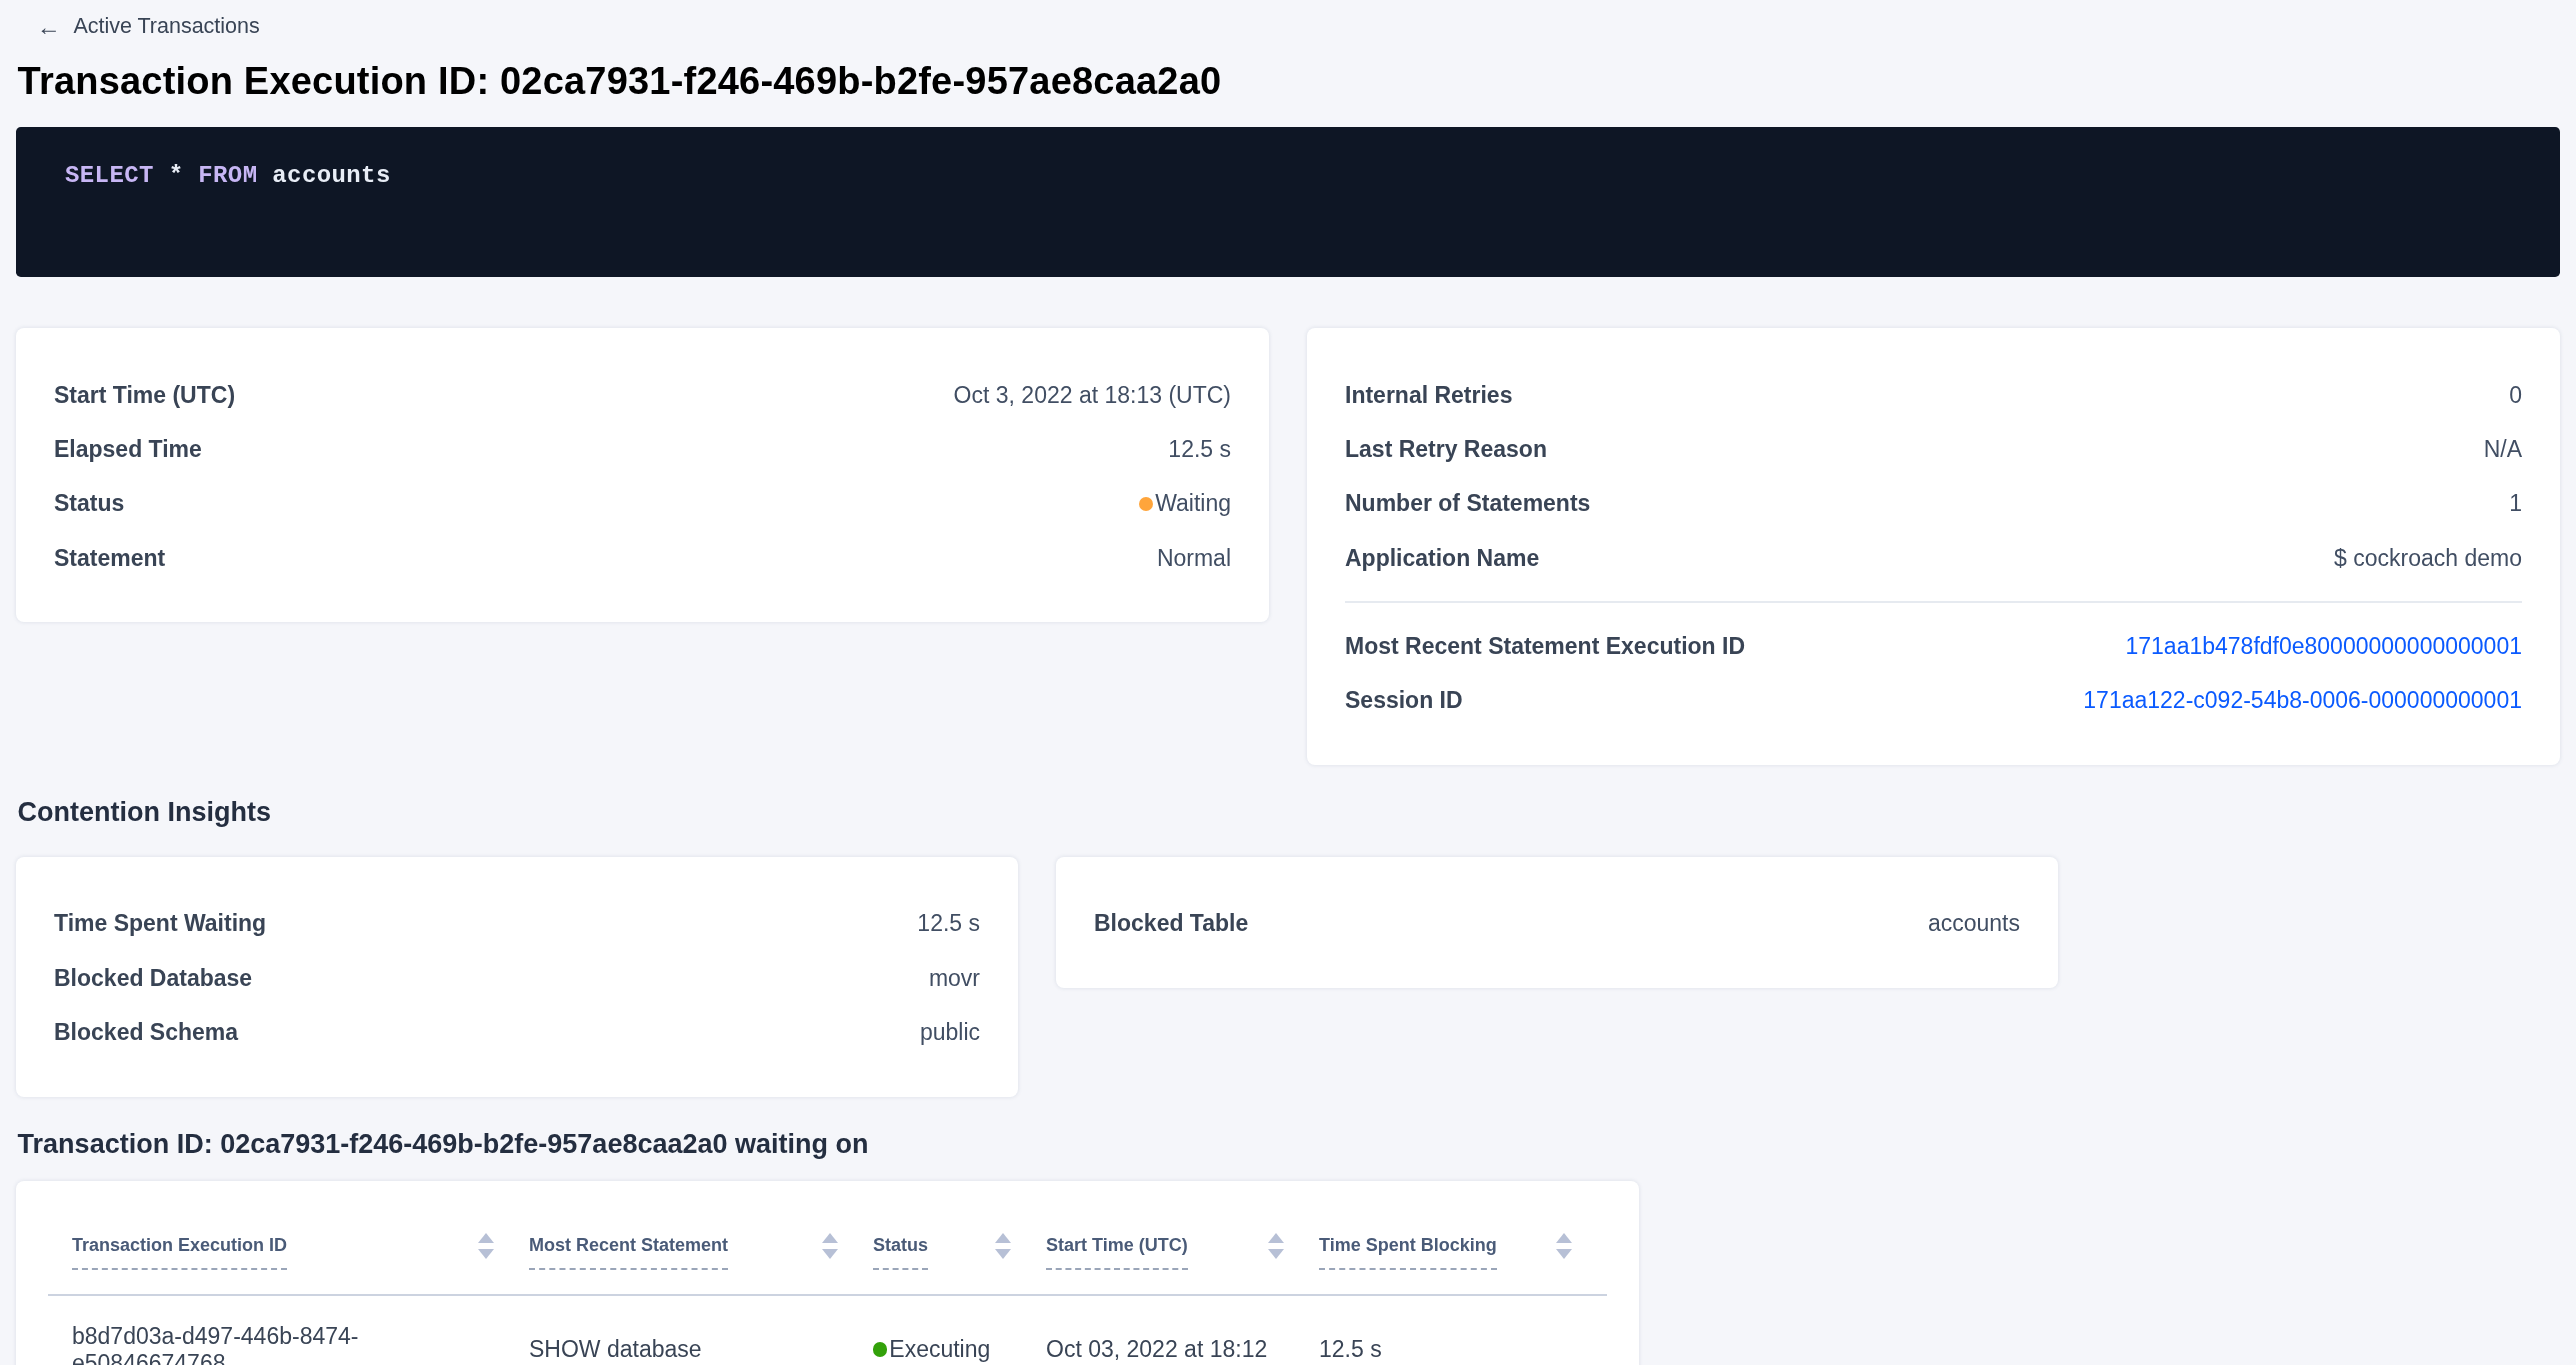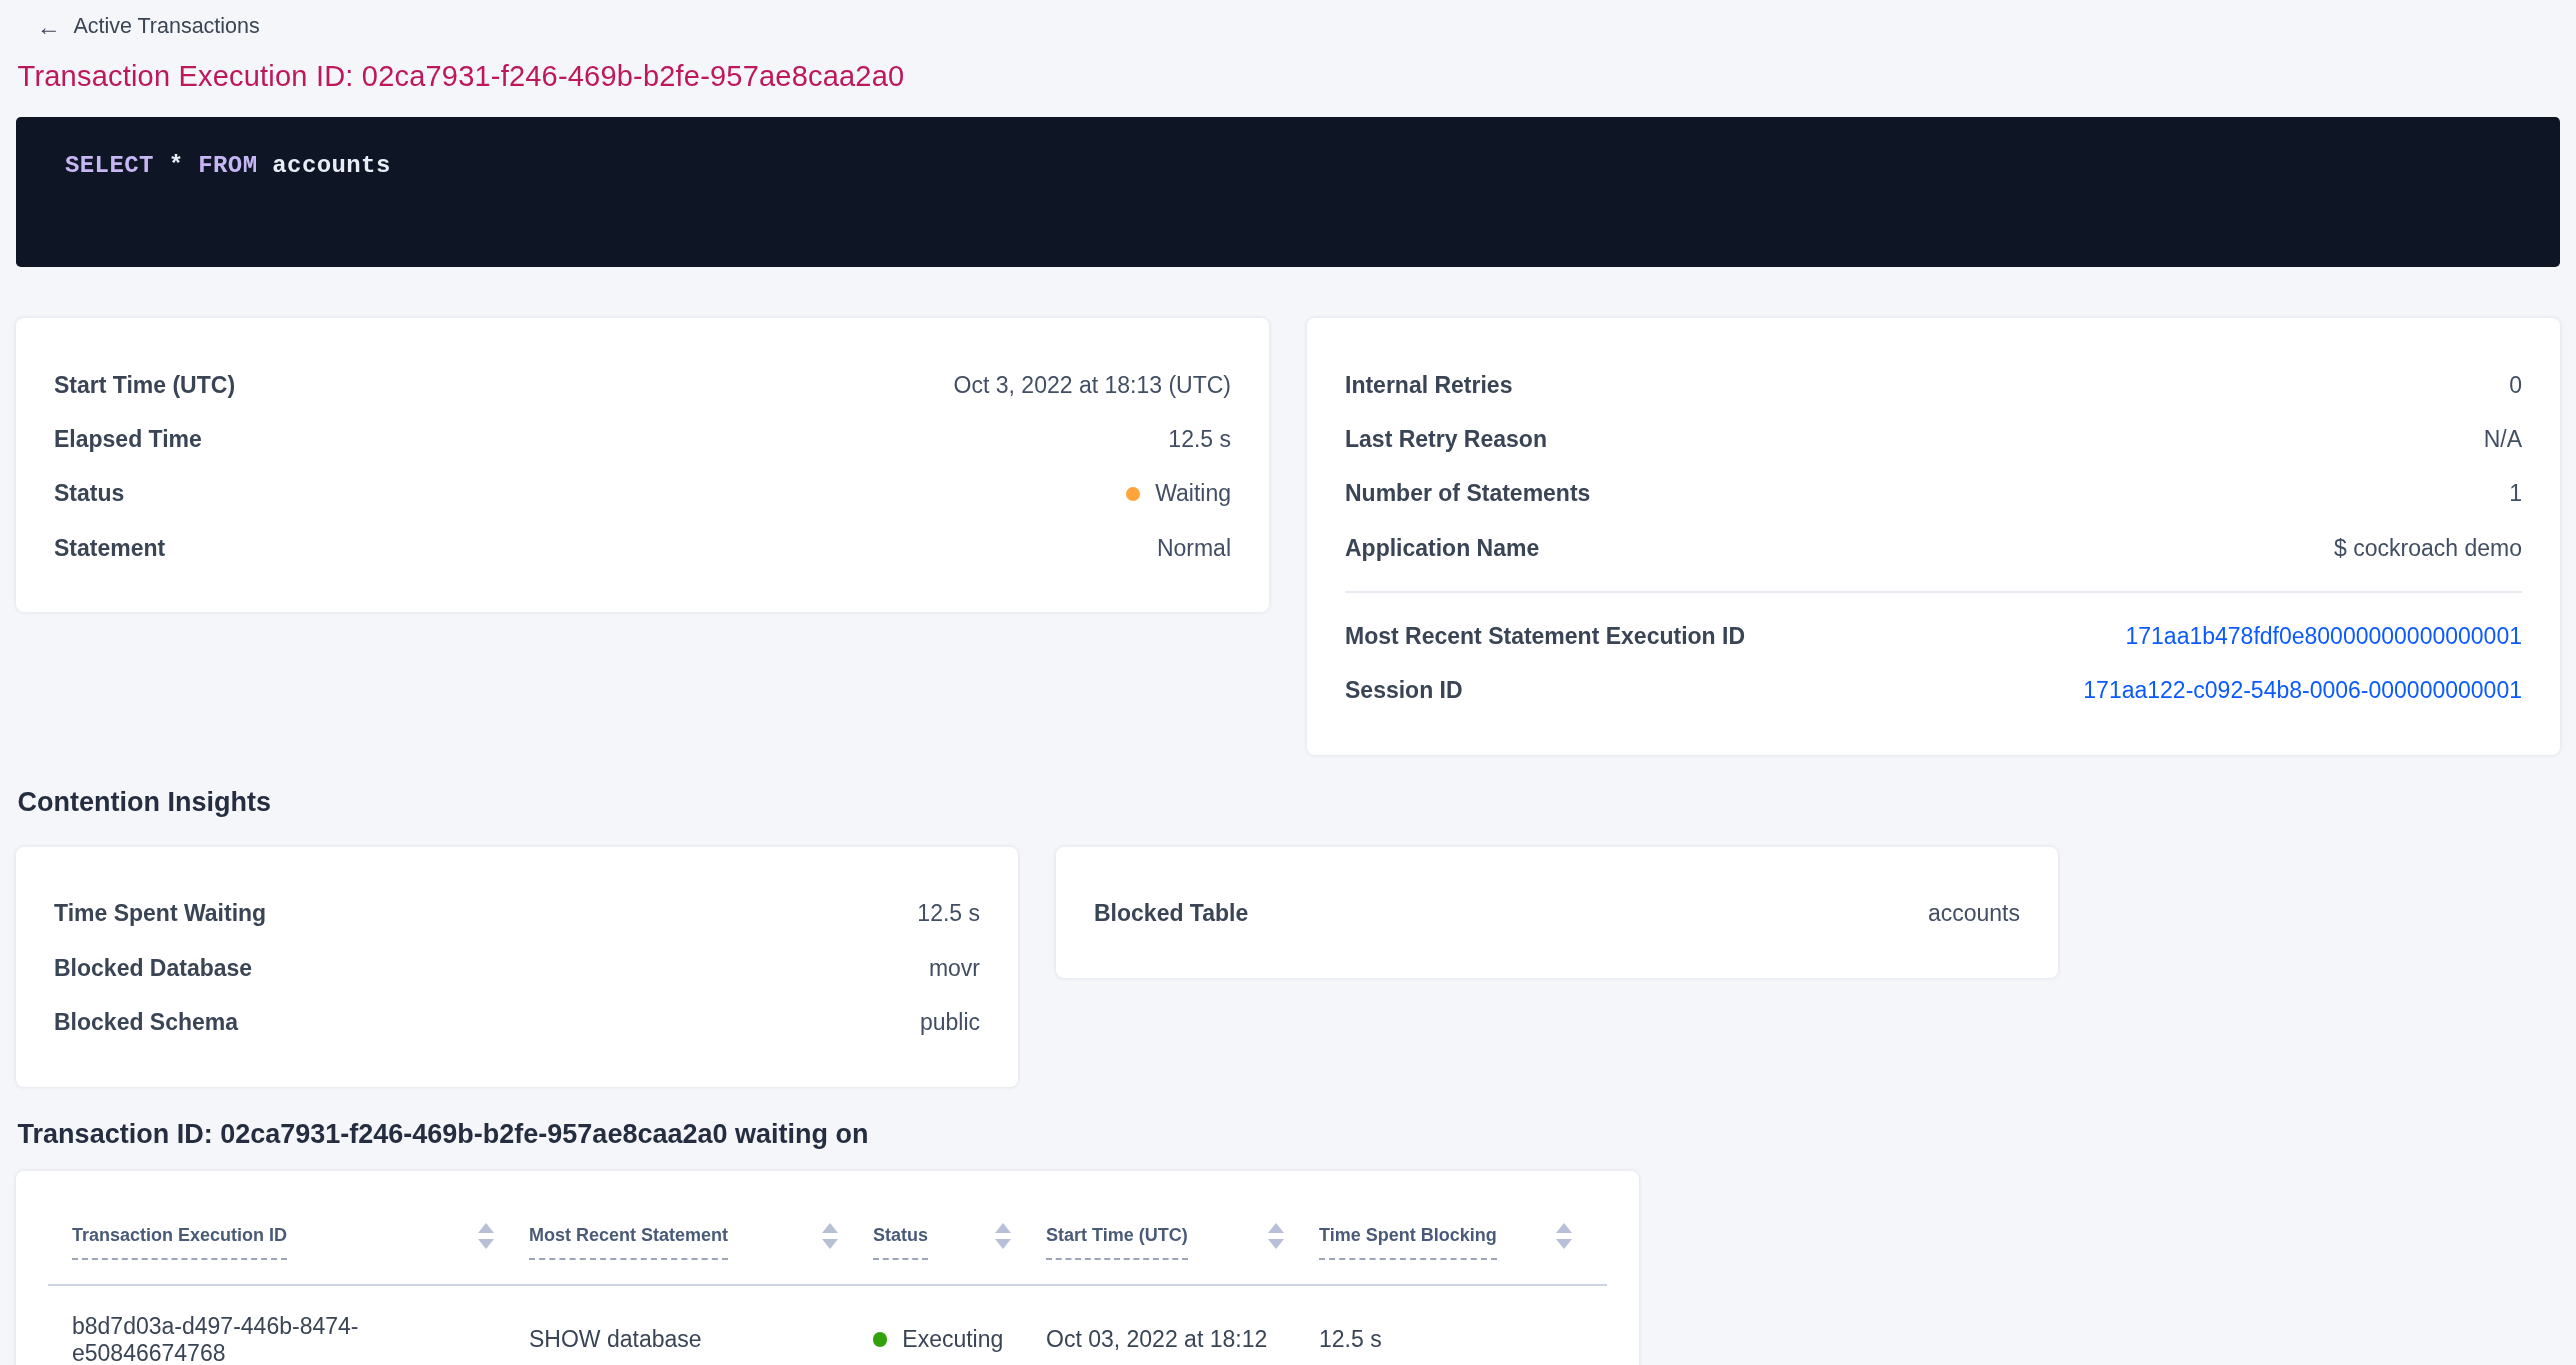--- a/index.html
+++ b/index.html
@@ -16,21 +16,21 @@
   .breadcrumb {
     display:flex; align-items:center; gap:12.7px;
     font-size:21.5px; color:#394455; cursor:pointer;
     margin-left:20.7px; margin-top:3.2px;
   }
   .breadcrumb .arrow { font-size:24px; line-height:24px; color:#394455; }
 
   
   .page-title {
     margin:20.7px 0 0 1.6px;
-    font-size:29px; font-weight:400; color:#be185d;
+    font-size:38px; font-weight:700; color:#000000;
     letter-spacing:0.2px;
   }
 
   
   .sql-box {
     margin-top:24px;
     height:150px;
     background:#0e1625;
     border-radius:4.8px;
     padding:35px 49px;
@@ -52,21 +52,21 @@
   .kv-row {
     display:flex; justify-content:space-between; align-items:center;
     padding:12.7px 0;
     font-size:23px; line-height:29px;
   }
   .kv-label { font-weight:700; color:#394455; }
   .kv-value { font-weight:400; color:#414e63; text-align:left; }
   .kv-value.link { color:#0a5aff; text-decoration:none; cursor:pointer; }
   .card-divider { height:1.6px; background:#e6eaf0; margin:16px 0; }
 
-  .status-value { display:flex; align-items:center; gap:15px; }
+  .status-value { display:flex; align-items:center; gap:2px; }
   .dot { width:14.3px; height:14.3px; border-radius:50%; display:inline-block; }
   .dot.orange { background:#ffa53b; }
   .dot.green  { background:#33a10a; }
 
   
   .section-heading {
     margin:32px 0 0 1.6px;
     font-size:27px; font-weight:700; color:#242e40;
   }
   .cards-row.contention { margin-top:29px; }

